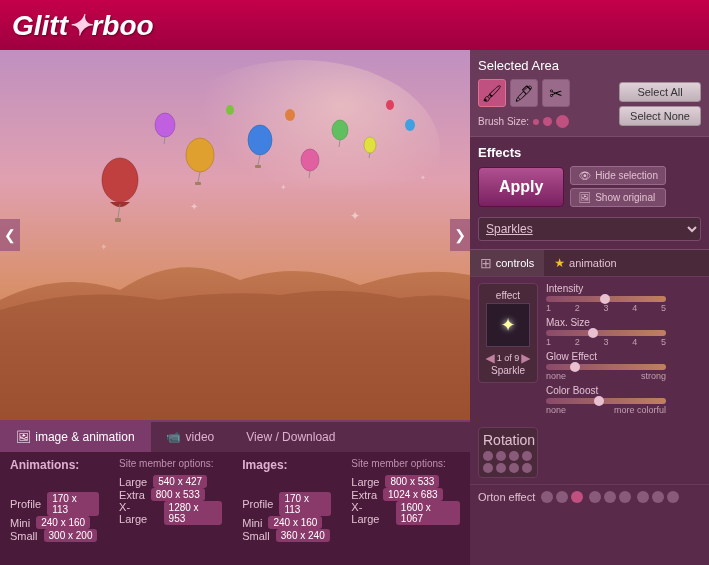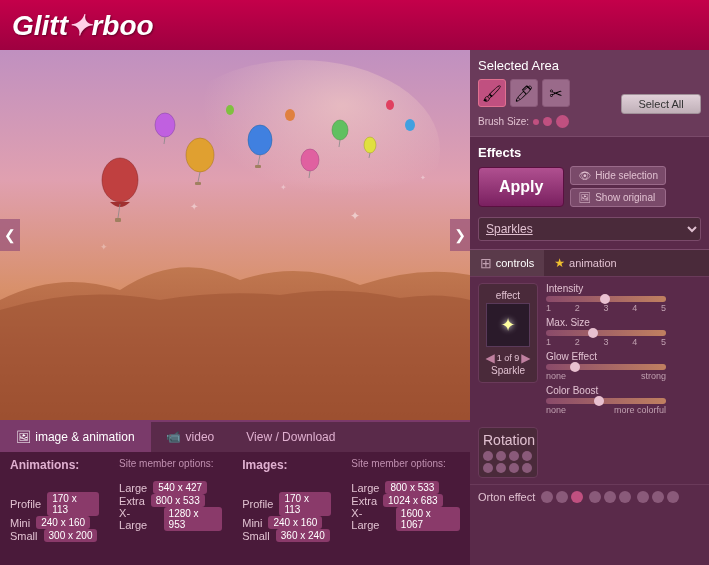--- a/index.html
+++ b/index.html
@@ -88,21 +88,21 @@
     .section-label { color: #e0b0d0; font-size: 12px; font-weight: bold; margin-bottom: 20px; }
     .size-row { display: flex; align-items: center; gap: 6px; color: #e0c0d0; font-size: 11px; }
     .size-badge {
       background: #8a3a6a;
       color: #fff;
       border-radius: 3px;
       padding: 1px 5px;
       font-size: 10px;
       cursor: pointer;
     }
-    .member-label { color: #c090b0; font-size: 10px; margin-bottom: 12px; }
+    .member-label { color: #c090b0; font-size: 10px; margin-bottom: 6px; }
 
     
     #right-panel {
       width: 239px;
       background: #5a2a4a;
       display: flex;
       flex-direction: column;
       overflow-y: auto;
     }
 
@@ -486,20 +486,21 @@
           </div>
           <div class="brush-size-row">
             <span style="color:#e0c0d0;font-size:10px;">Brush Size:</span>
             <div class="brush-dot" style="width:6px;height:6px;"></div>
             <div class="brush-dot" style="width:9px;height:9px;"></div>
             <div class="brush-dot" style="width:13px;height:13px;"></div>
           </div>
         </div>
         <div class="select-btns">
           <button class="select-btn">Select All</button>
+          <button class="select-btn">Select None</button>
         </div>
       </div>
     </div>
 
     <div id="effects-panel">
       <div class="effects-title">Effects</div>
       <div class="apply-row">
         <button class="apply-btn">Apply</button>
         <div class="toggle-btns">
           <button class="toggle-btn">

